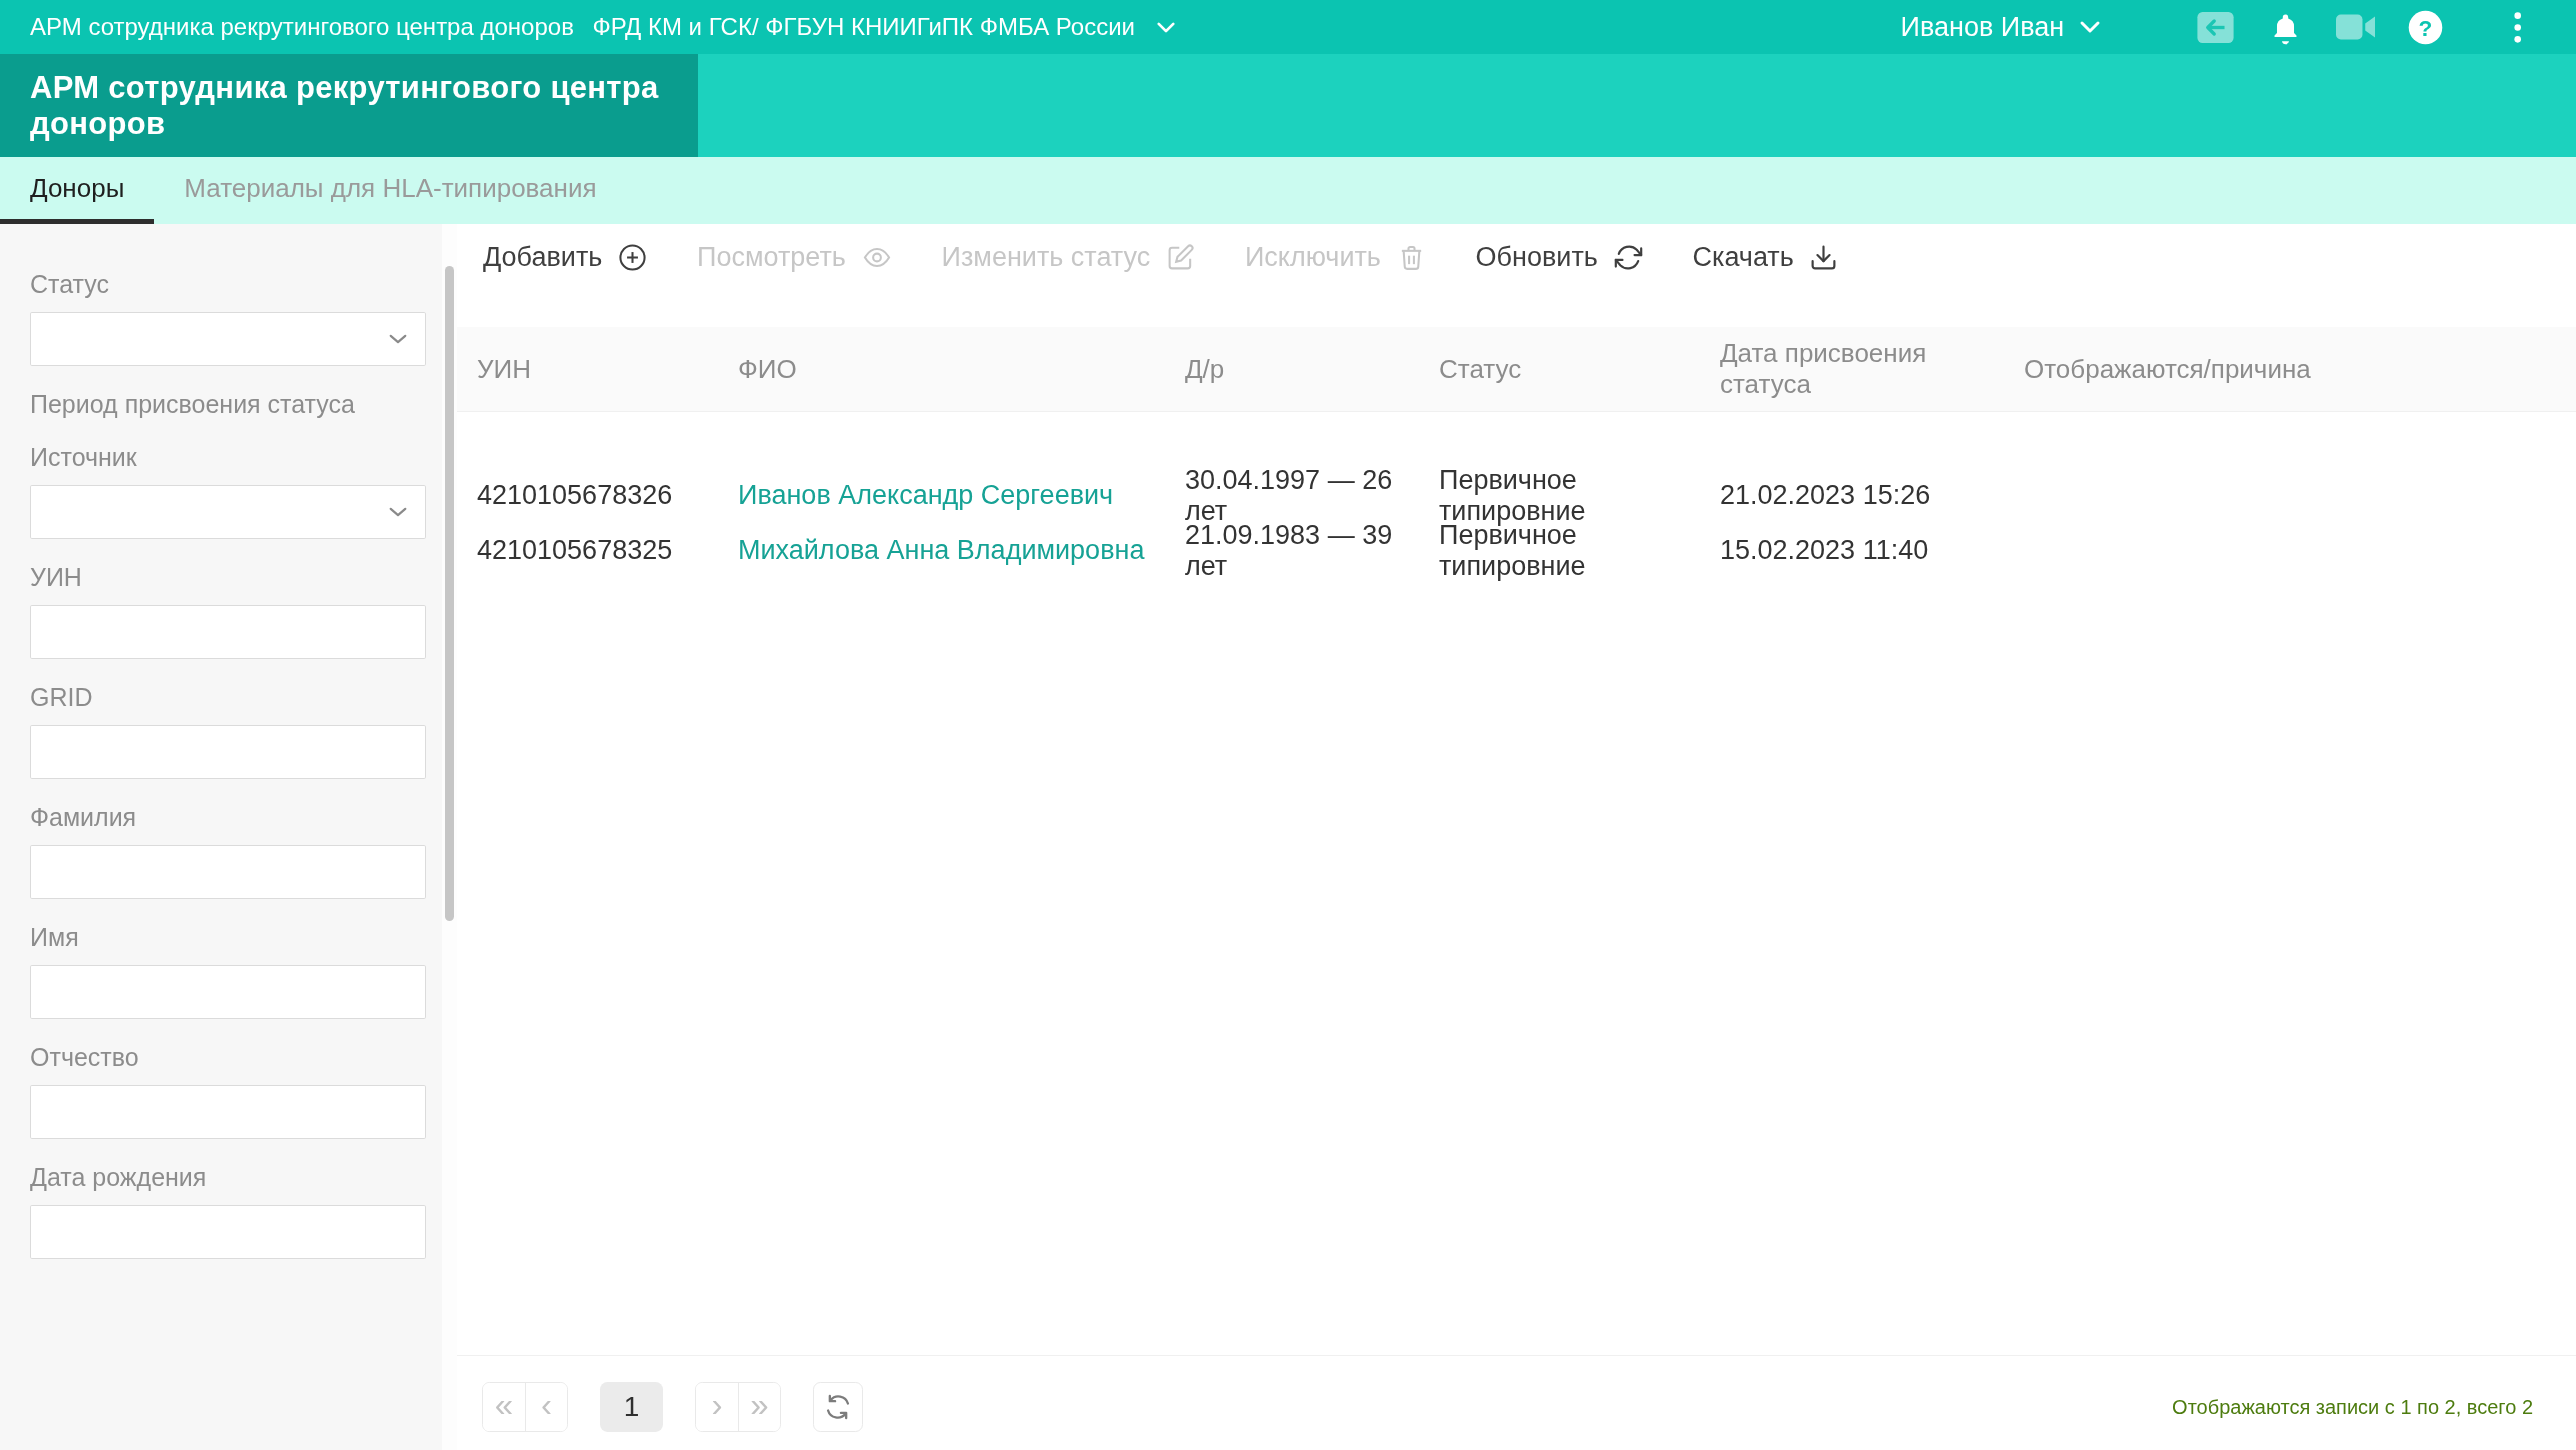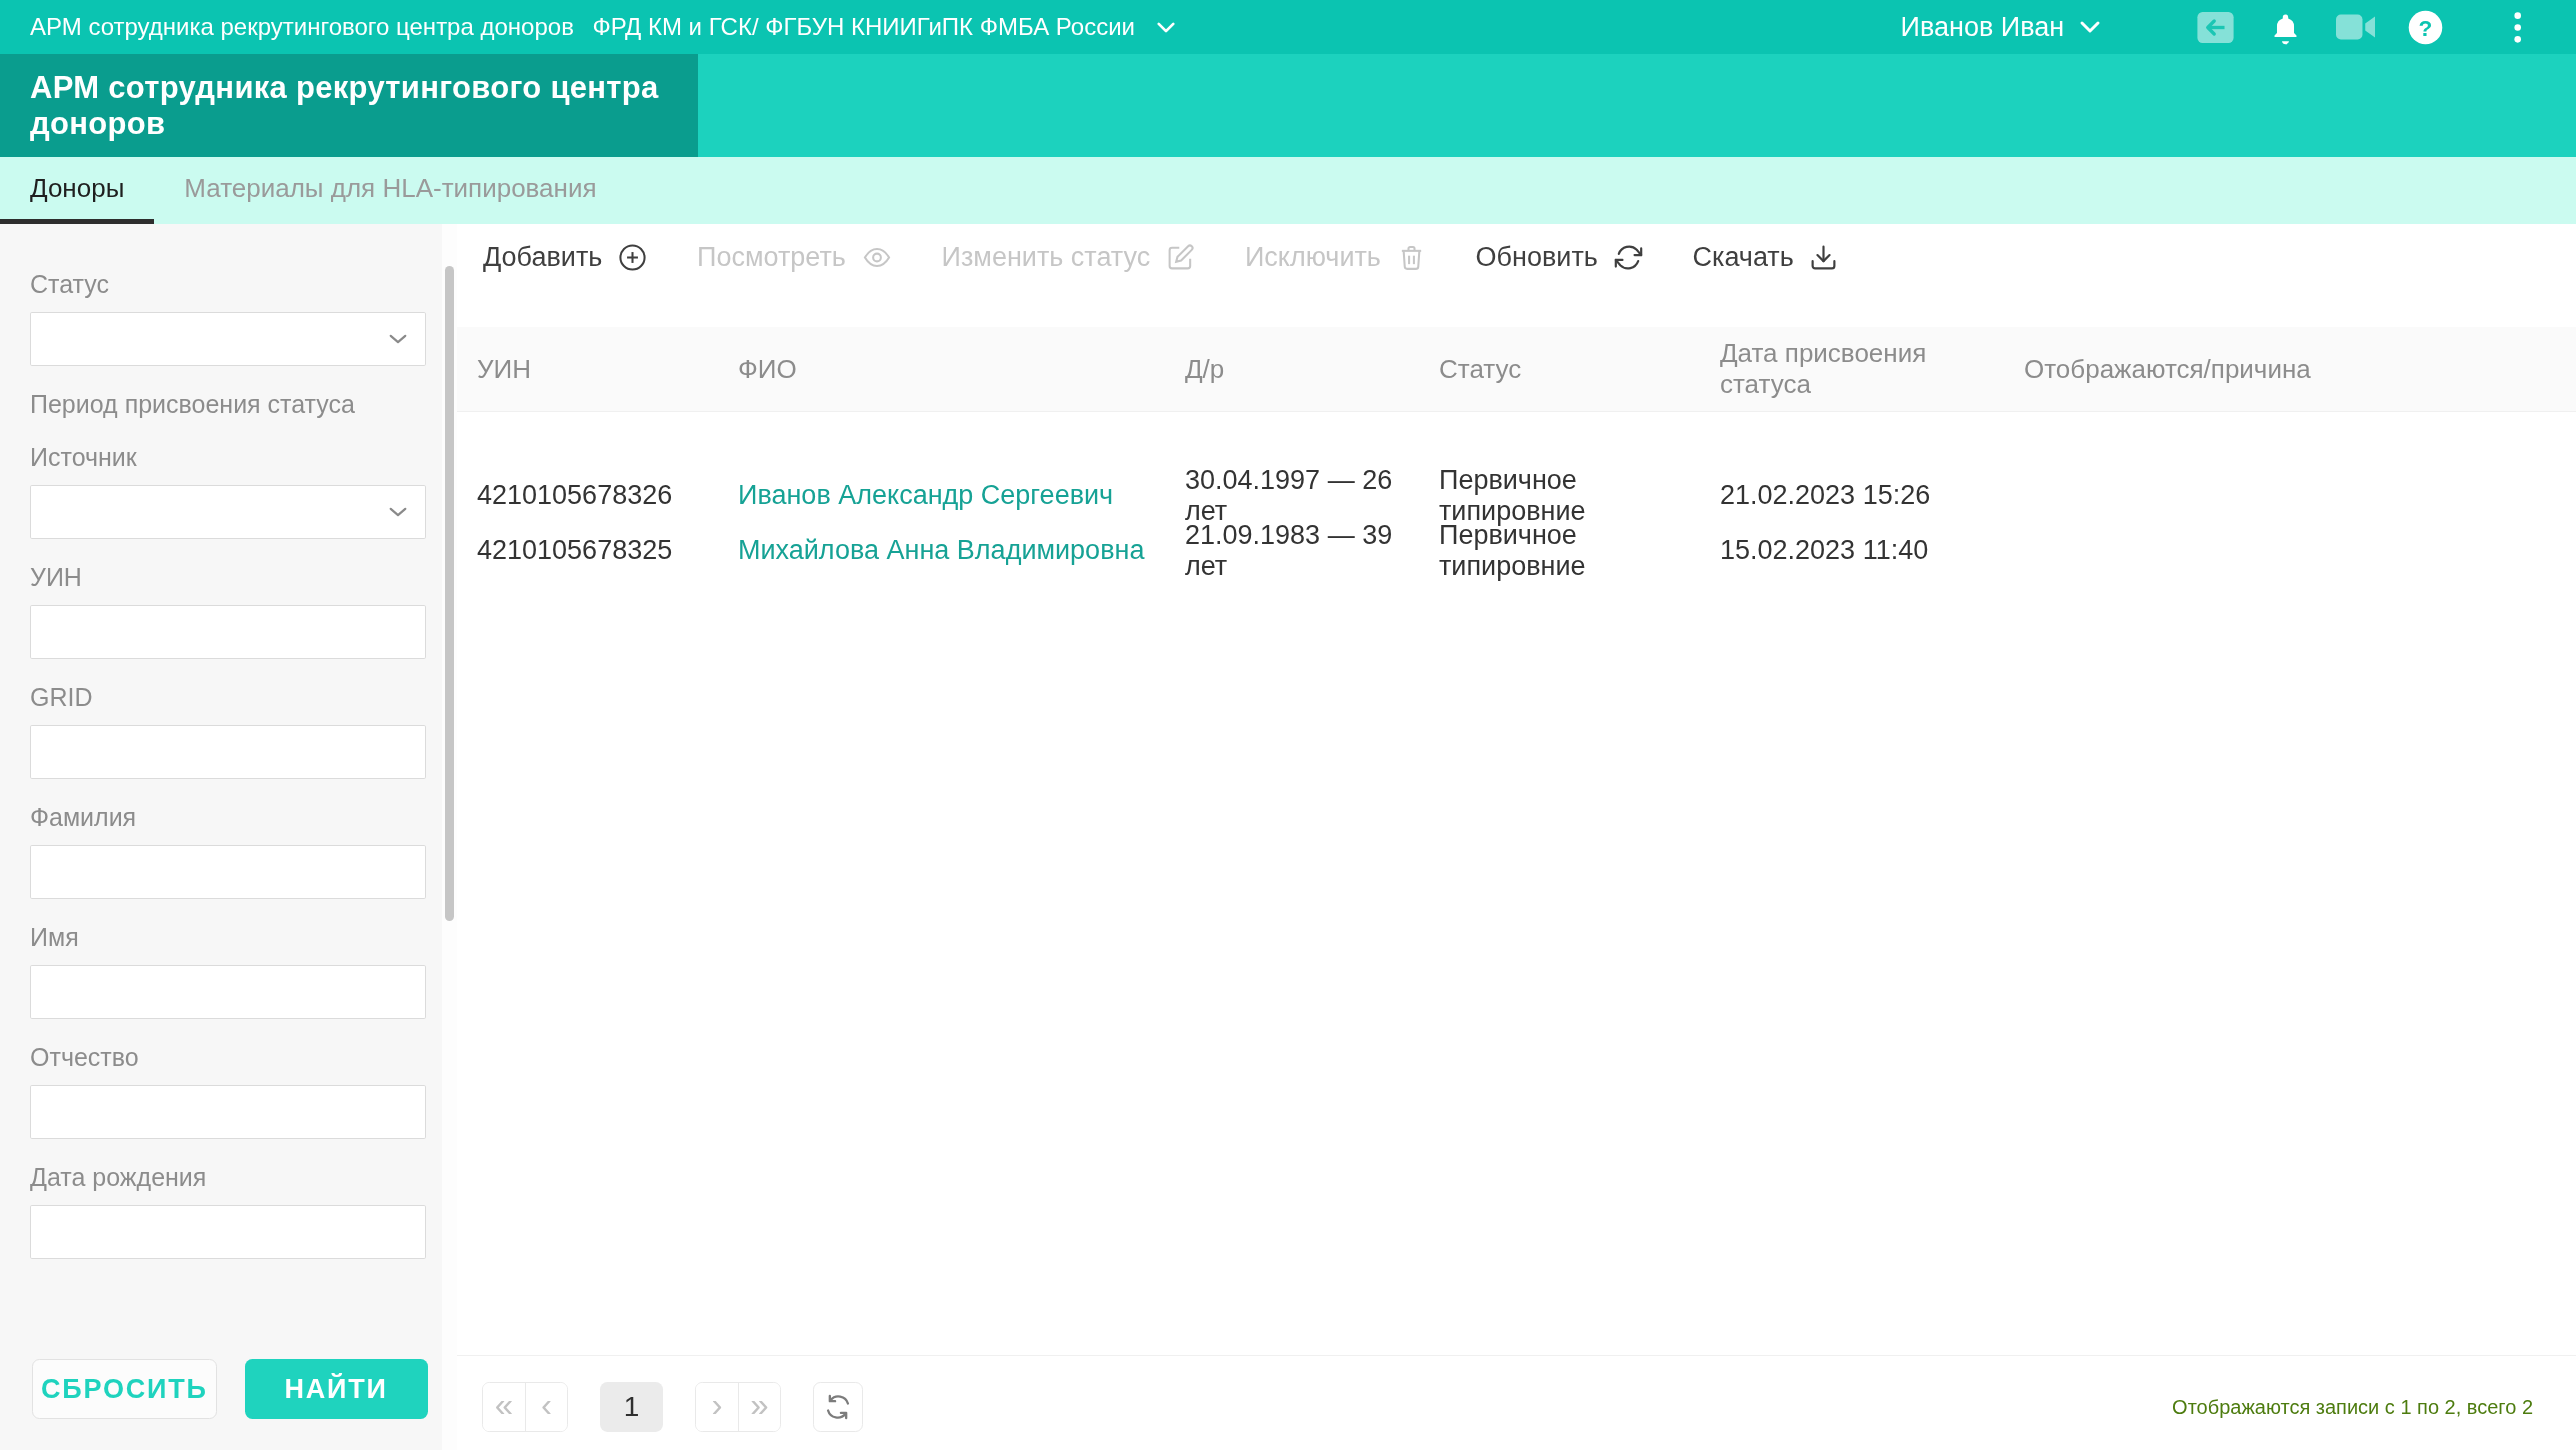--- a/index.html
+++ b/index.html
@@ -276,24 +276,20 @@
       <label class="filter-label">Имя</label>
       <input class="control" style="">
 
       <label class="filter-label">Отчество</label>
       <input class="control" style="">
 
       <label class="filter-label">Дата рождения</label>
       <input class="control" style="">
     </div>
 
-    <div class="sidebar-buttons">
-      <button class="btn-reset">СБРОСИТЬ</button>
-      <button class="btn-find">НАЙТИ</button>
-    </div>
 
     <div class="sb-track">
       <div class="sb-thumb"></div>
     </div>
   </aside>
 
   <section class="content">
 
     <div class="toolbar">
       <button class="toolbar-btn enabled">

